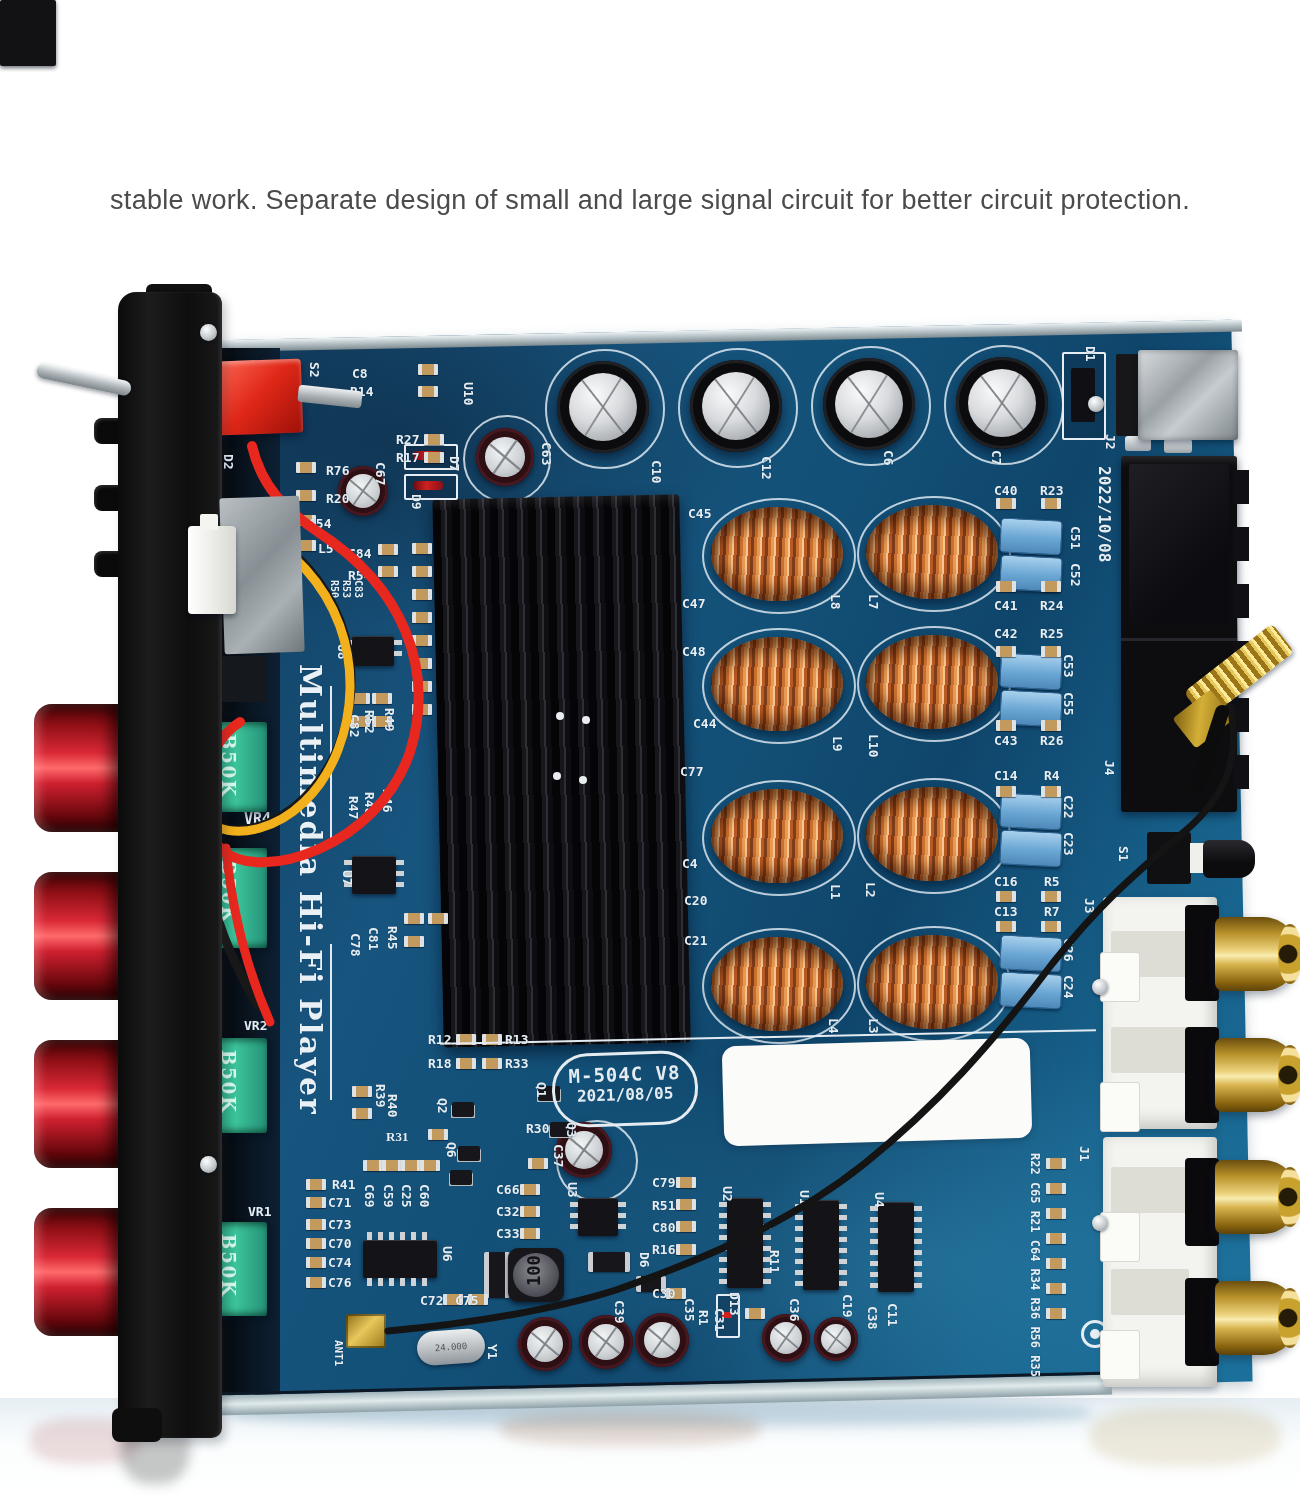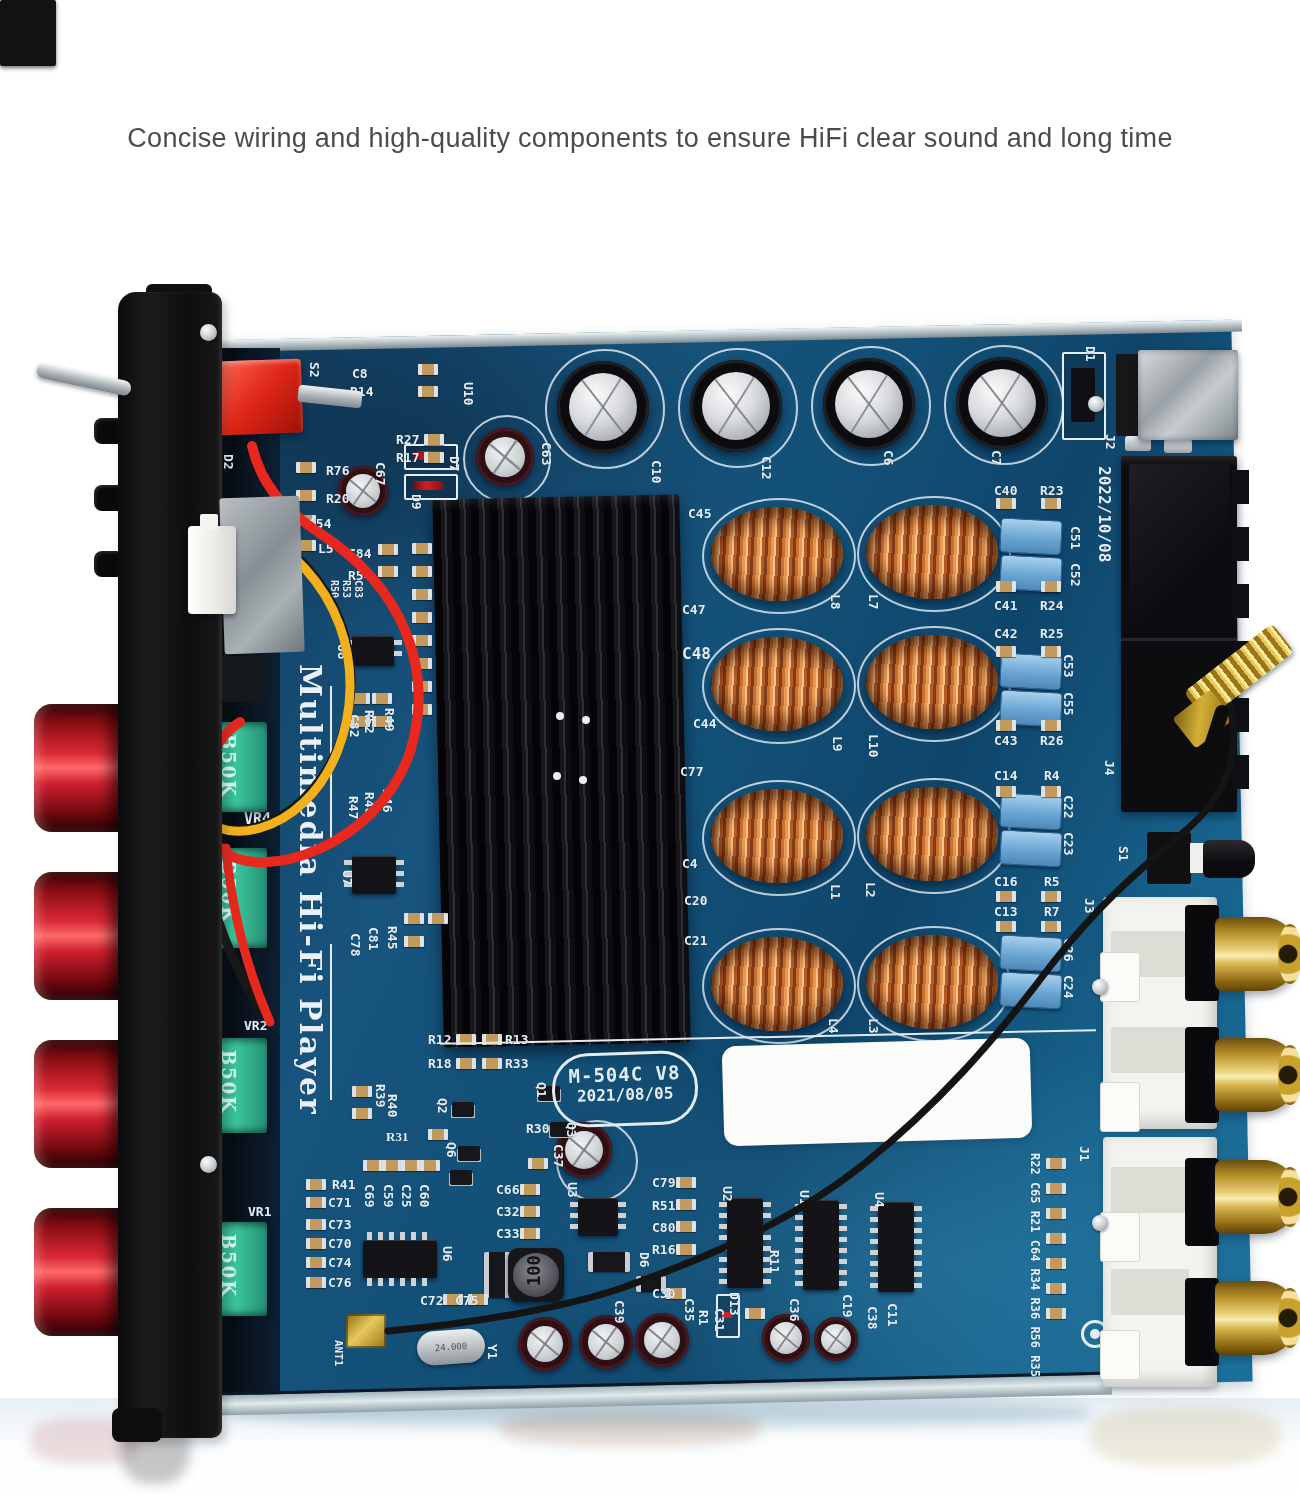--- a/index.html
+++ b/index.html
@@ -174,21 +174,21 @@
   svg.overlay{position:absolute;left:0;top:0;z-index:22;pointer-events:none;}
   .refl{left:0;top:1398px;width:1300px;height:102px;z-index:1;
       background:linear-gradient(180deg,rgba(205,222,233,.5),rgba(240,248,251,.25) 45%,rgba(255,255,255,0));}
   .ghost{position:absolute;filter:blur(6px);border-radius:40%;}
 </style>
 </head>
 <body>
 
 <div class="page">
 
-  <p class="lede" style="top:96px;">Concise wiring and high-quality components to ensure HiFi clear sound and long time</p>
+  <p class="lede" style="top:158px;">stable work. Separate design of small and large signal circuit for better circuit protection.</p>
 
   <div class="abs refl">
     <div class="ghost" style="left:230px;top:2px;width:860px;height:26px;background:rgba(90,140,170,.3);"></div>
     <div class="ghost" style="left:500px;top:14px;width:260px;height:34px;background:rgba(150,100,70,.22);"></div>
     <div class="ghost" style="left:1090px;top:8px;width:190px;height:60px;background:rgba(190,170,120,.25);"></div>
     <div class="ghost" style="left:30px;top:20px;width:110px;height:46px;background:rgba(140,30,35,.15);"></div>
     <div class="ghost" style="left:120px;top:6px;width:70px;height:80px;background:rgba(30,30,30,.25);"></div>
   </div>
 
   <div class="abs pcb"></div>
@@ -409,22 +409,22 @@
       <span class="sk r" style="left: 322px; top: 362px; font-size: 13px;">S2</span>
       <span class="sk r" style="left: 554px; top: 442px; font-size: 13px;">C63</span>
       <span class="sk r" style="left: 664px; top: 460px; font-size: 13px;">C10</span>
       <span class="sk r" style="left: 774px; top: 456px; font-size: 13px;">C12</span>
       <span class="sk r" style="left: 896px; top: 450px; font-size: 13px;">C6</span>
       <span class="sk r" style="left: 1004px; top: 450px; font-size: 13px;">C7</span>
       <span class="sk r" style="left: 1098px; top: 346px; font-size: 13px;">D1</span>
       <span class="sk r" style="left: 1118px; top: 434px; font-size: 13px;">J2</span>
       <span class="sk r" style="left: 1114px; top: 466px; font-size: 16px;">2022/10/08</span>
       <span class="sk" style="left: 688px; top: 506px; font-size: 13px;">C45</span>
-      <span class="sk" style="left: 682px; top: 596px; font-size: 13px; margin-top: 6px;">C47</span>
-      <span class="sk" style="left: 682px; top: 644px; font-size: 16px;">C48</span>
+      <span class="sk" style="left: 682px; top: 596px; font-size: 13px;">C47</span>
+      <span class="sk" style="left: 682px; top: 644px; font-size: 13px;">C48</span>
       <span class="sk" style="left: 693px; top: 716px; font-size: 13px;">C44</span>
       <span class="sk" style="left: 680px; top: 764px; font-size: 13px;">C77</span>
       <span class="sk" style="left: 682px; top: 856px; font-size: 13px;">C4</span>
       <span class="sk" style="left: 684px; top: 893px; font-size: 13px;">C20</span>
       <span class="sk" style="left: 684px; top: 933px; font-size: 13px;">C21</span>
       <span class="sk r" style="left: 843px; top: 594px; font-size: 13px;">L8</span>
       <span class="sk r" style="left: 881px; top: 594px; font-size: 13px;">L7</span>
       <span class="sk r" style="left: 845px; top: 736px; font-size: 13px;">L9</span>
       <span class="sk r" style="left: 881px; top: 734px; font-size: 13px;">L10</span>
       <span class="sk r" style="left: 843px; top: 884px; font-size: 13px;">L1</span>

